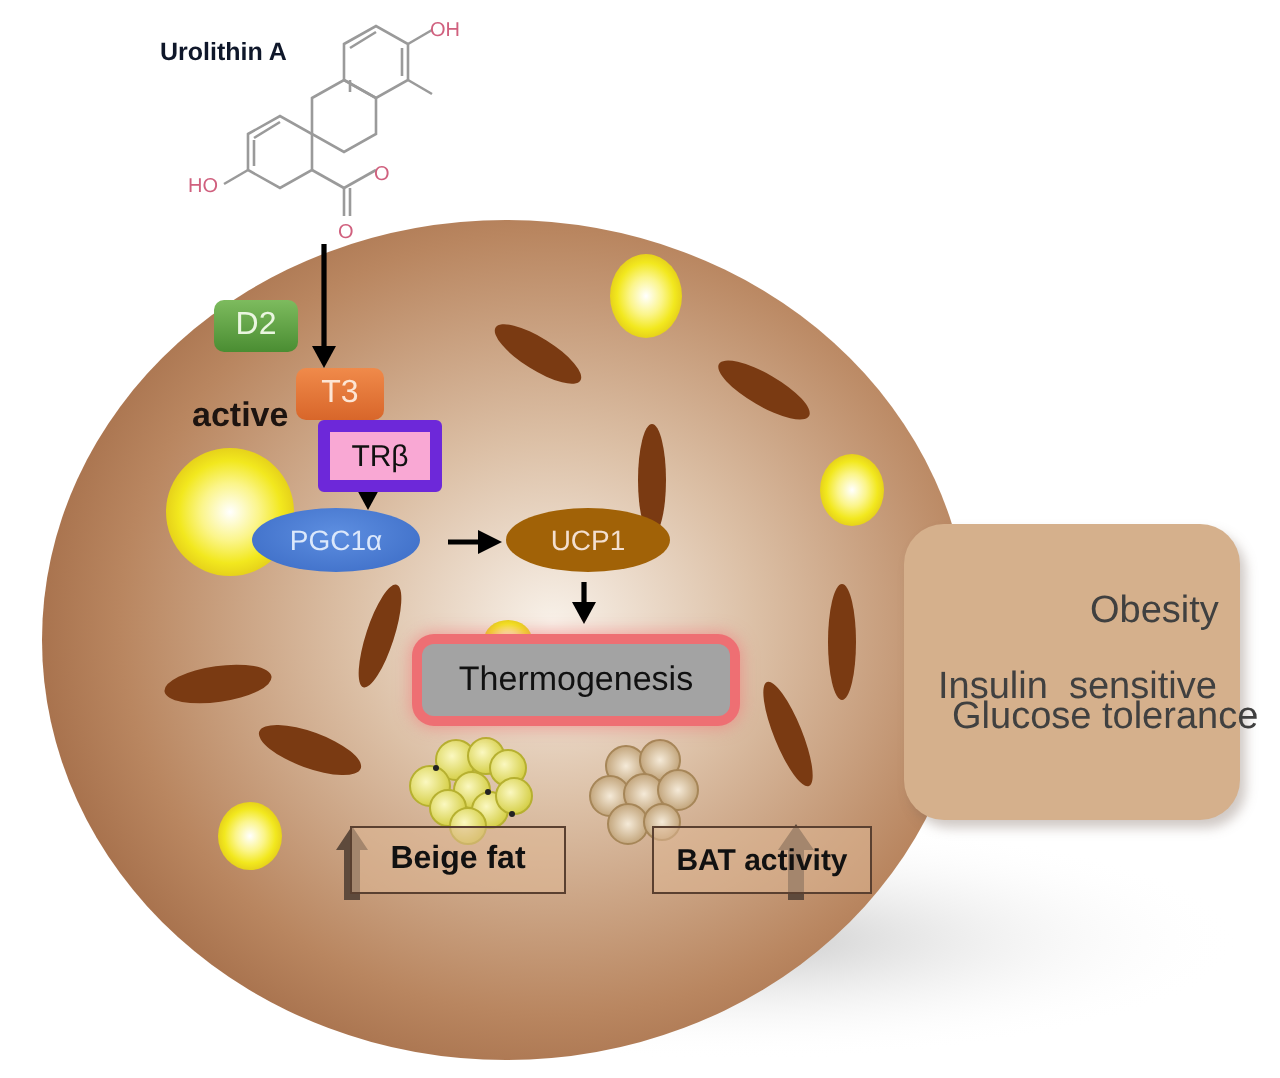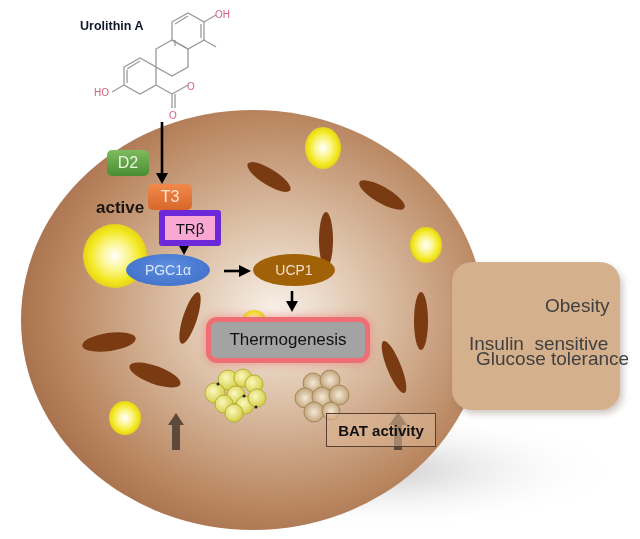--- a/index.html
+++ b/index.html
@@ -161,19 +161,20 @@
   <div class="abs lbl title-ua">Urolithin A</div>
 
   <div class="abs lbl pill-d2">D2</div>
   <div class="abs lbl active">active</div>
   <div class="abs lbl pill-t3">T3</div>
   <div class="abs lbl trb">TRβ</div>
   <div class="abs lbl pgc">PGC1α</div>
   <div class="abs lbl ucp">UCP1</div>
   <div class="abs lbl thermo">Thermogenesis</div>
 
+  <div class="abs lbl beige">Beige fat</div>
   <div class="abs lbl bat">BAT activity</div>
 
   <div class="abs panel"></div>
   <div class="ptxt lbl" style="left:545px; top:295px;">Obesity</div>
   <div class="ptxt lbl" style="left:469px; top:322px; white-space:pre;margin-top:11px;">Insulin  sensitive</div>
   <div class="ptxt lbl" style="left:476px; top:348px;">Glucose tolerance</div>
 </div>
 
 </body></html>

